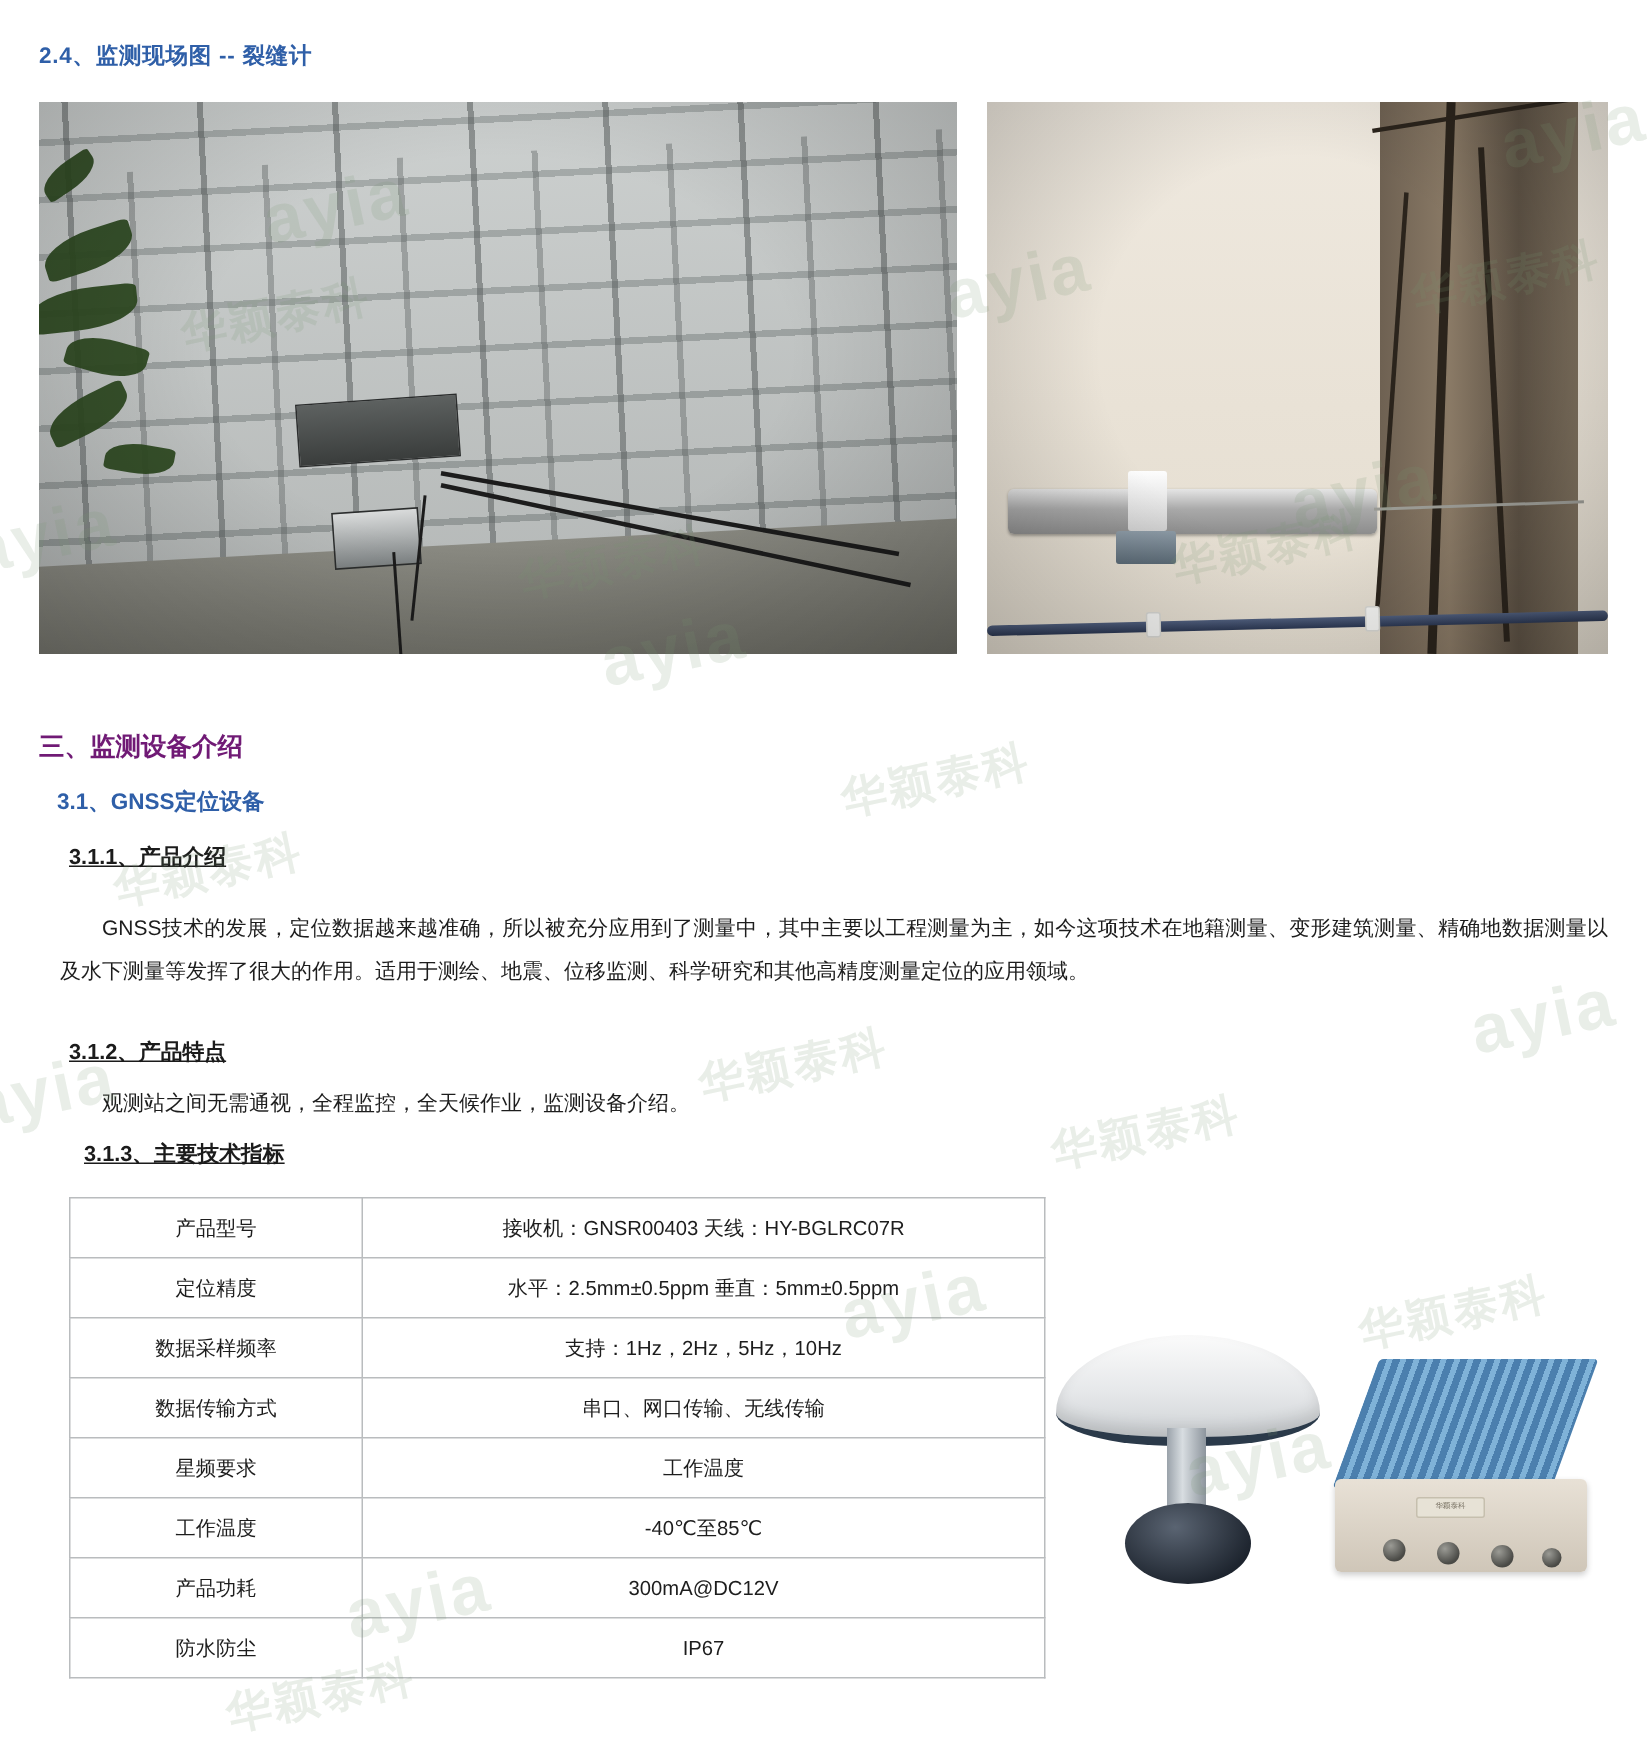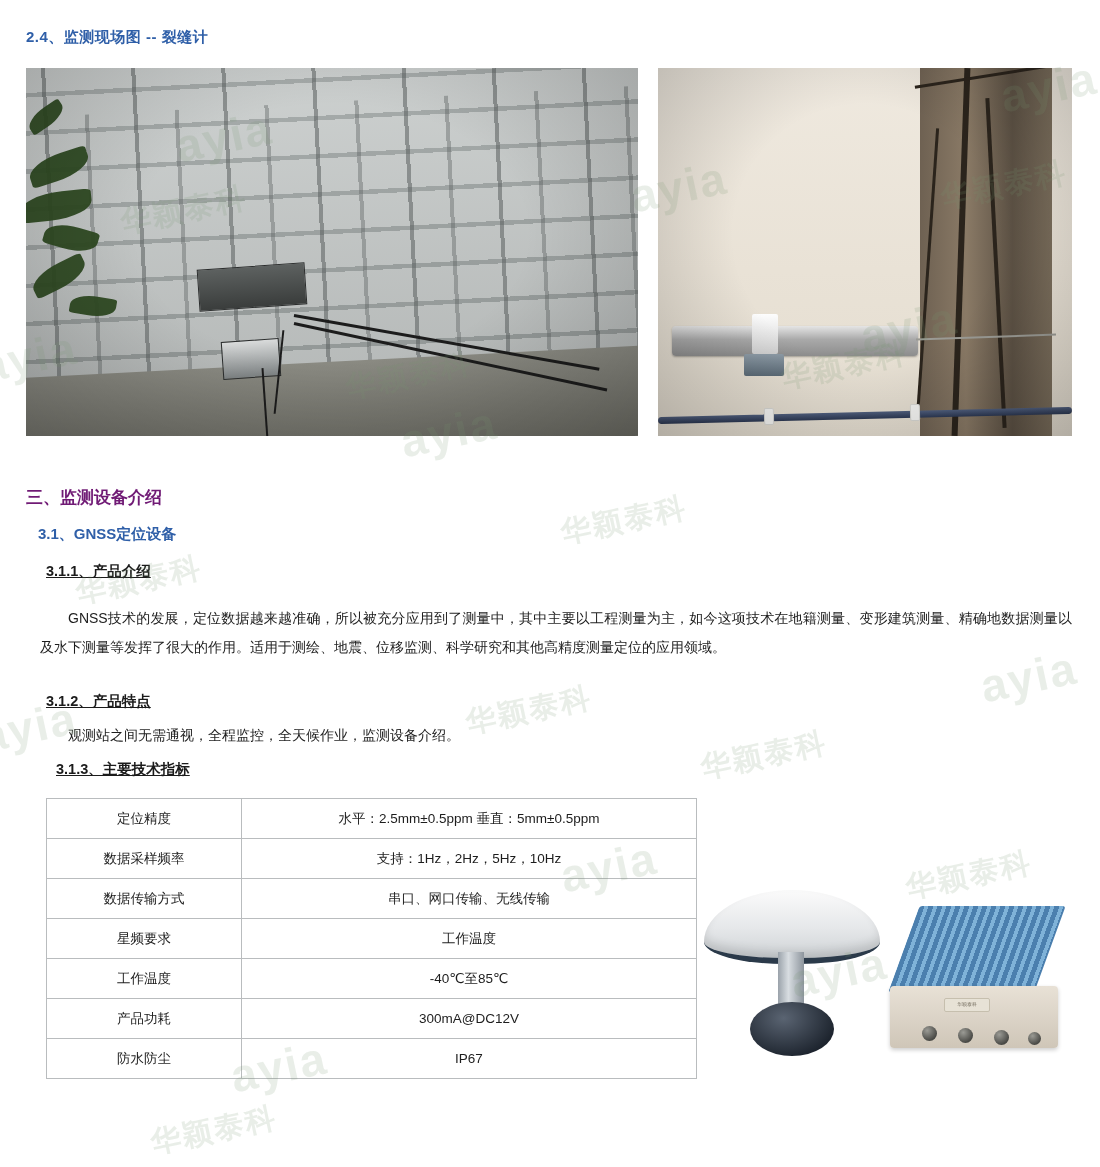--- a/index.html
+++ b/index.html
@@ -309,20 +309,24 @@
 <div class="para" style="left:40px; top:604px; width:1032px;"><span class="indent"></span><span>GNSS技术的发展，定位数据越来越准确，所以被充分应用到了测量中，其中主要以工程测量为主，如今这项技术在地籍测量、变形建筑测量、精确地数据测量以及水下测量等发挥了很大的作用。适用于测绘、地震、位移监测、科学研究和其他高精度测量定位的应用领域。</span></div>
 
 <div class="h-4" style="left:46px; top:692px;">3.1.2、产品特点</div>
 
 <div class="para" style="left:40px; top:721px; width:1032px;"><span class="indent"></span><span>观测站之间无需通视，全程监控，全天候作业，监测设备介绍。</span></div>
 
 <div class="h-4" style="left:56px; top:760px;">3.1.3、主要技术指标</div>
 
 <table class="spec" style="left:46px; top:798px;">
   <tbody>
+    <tr>
+      <td class="key">产品型号</td>
+      <td class="val">接收机：GNSR00403 天线：HY-BGLRC07R</td>
+    </tr>
     <tr>
       <td class="key">定位精度</td>
       <td class="val">水平：2.5mm±0.5ppm 垂直：5mm±0.5ppm</td>
     </tr>
     <tr>
       <td class="key">数据采样频率</td>
       <td class="val">支持：1Hz，2Hz，5Hz，10Hz</td>
     </tr>
     <tr>
       <td class="key">数据传输方式</td>

